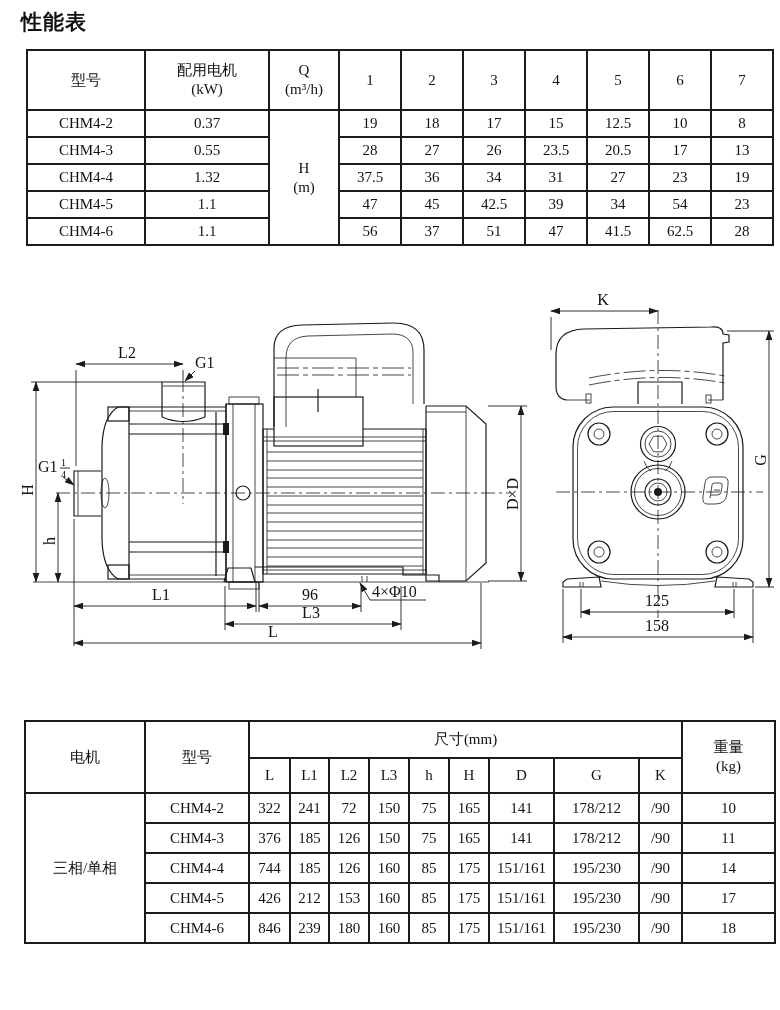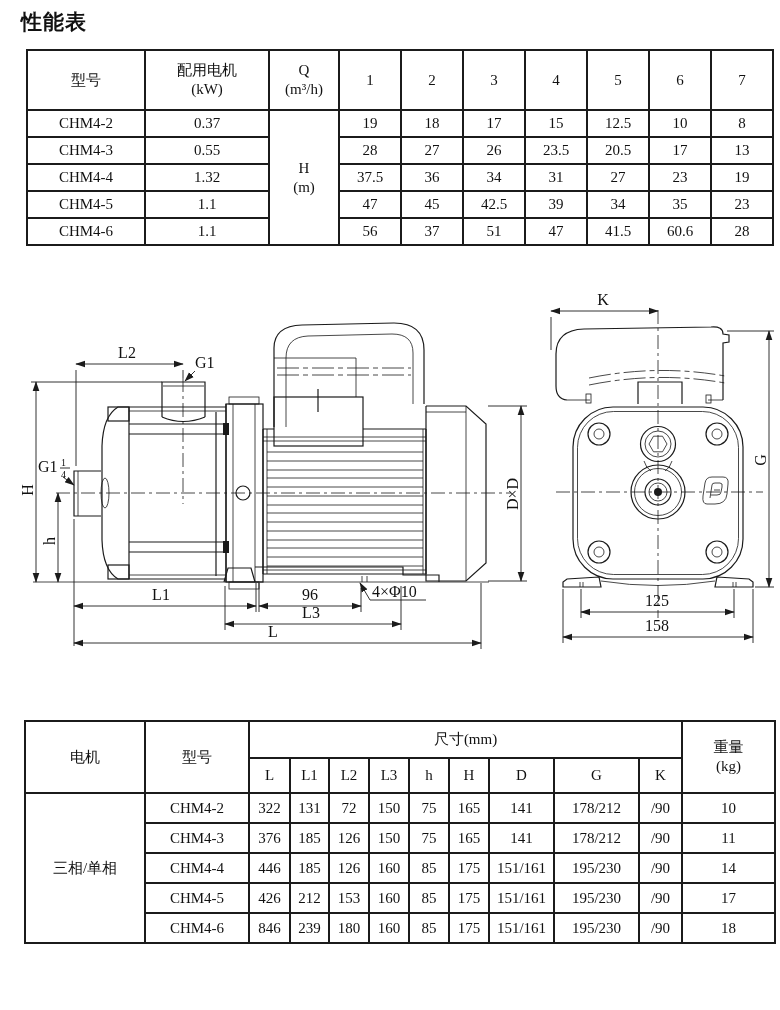--- a/index.html
+++ b/index.html
@@ -109,32 +109,32 @@
       <td>19</td>
     </tr>
     <tr class="data">
       <td>CHM4-5</td>
       <td>1.1</td>
       <td>47</td>
       <td>45</td>
       <td>42.5</td>
       <td>39</td>
       <td>34</td>
-      <td>35</td>
+      <td>54</td>
       <td>23</td>
     </tr>
     <tr class="data">
       <td>CHM4-6</td>
       <td>1.1</td>
       <td>56</td>
       <td>37</td>
       <td>51</td>
       <td>47</td>
       <td>41.5</td>
-      <td>60.6</td>
+      <td>62.5</td>
       <td>28</td>
     </tr>
   </tbody>
     </table>
 
   <div style="height:46px"></div>
 
   <div class="svgwrap">
   <svg width="780" height="372" viewBox="0 0 780 372" xmlns="http://www.w3.org/2000/svg">
     <defs>
@@ -356,21 +356,21 @@
       <th>h</th>
       <th>H</th>
       <th>D</th>
       <th>G</th>
       <th>K</th>
     </tr>
     <tr class="data">
       <td rowspan="5">三相/单相</td>
       <td>CHM4-2</td>
       <td>322</td>
-      <td>131</td>
+      <td>241</td>
       <td>72</td>
       <td>150</td>
       <td>75</td>
       <td>165</td>
       <td>141</td>
       <td>178/212</td>
       <td>/90</td>
       <td>10</td>
     </tr>
     <tr class="data">
@@ -381,21 +381,21 @@
       <td>150</td>
       <td>75</td>
       <td>165</td>
       <td>141</td>
       <td>178/212</td>
       <td>/90</td>
       <td>11</td>
     </tr>
     <tr class="data">
       <td>CHM4-4</td>
-      <td>446</td>
+      <td>744</td>
       <td>185</td>
       <td>126</td>
       <td>160</td>
       <td>85</td>
       <td>175</td>
       <td>151/161</td>
       <td>195/230</td>
       <td>/90</td>
       <td>14</td>
     </tr>

